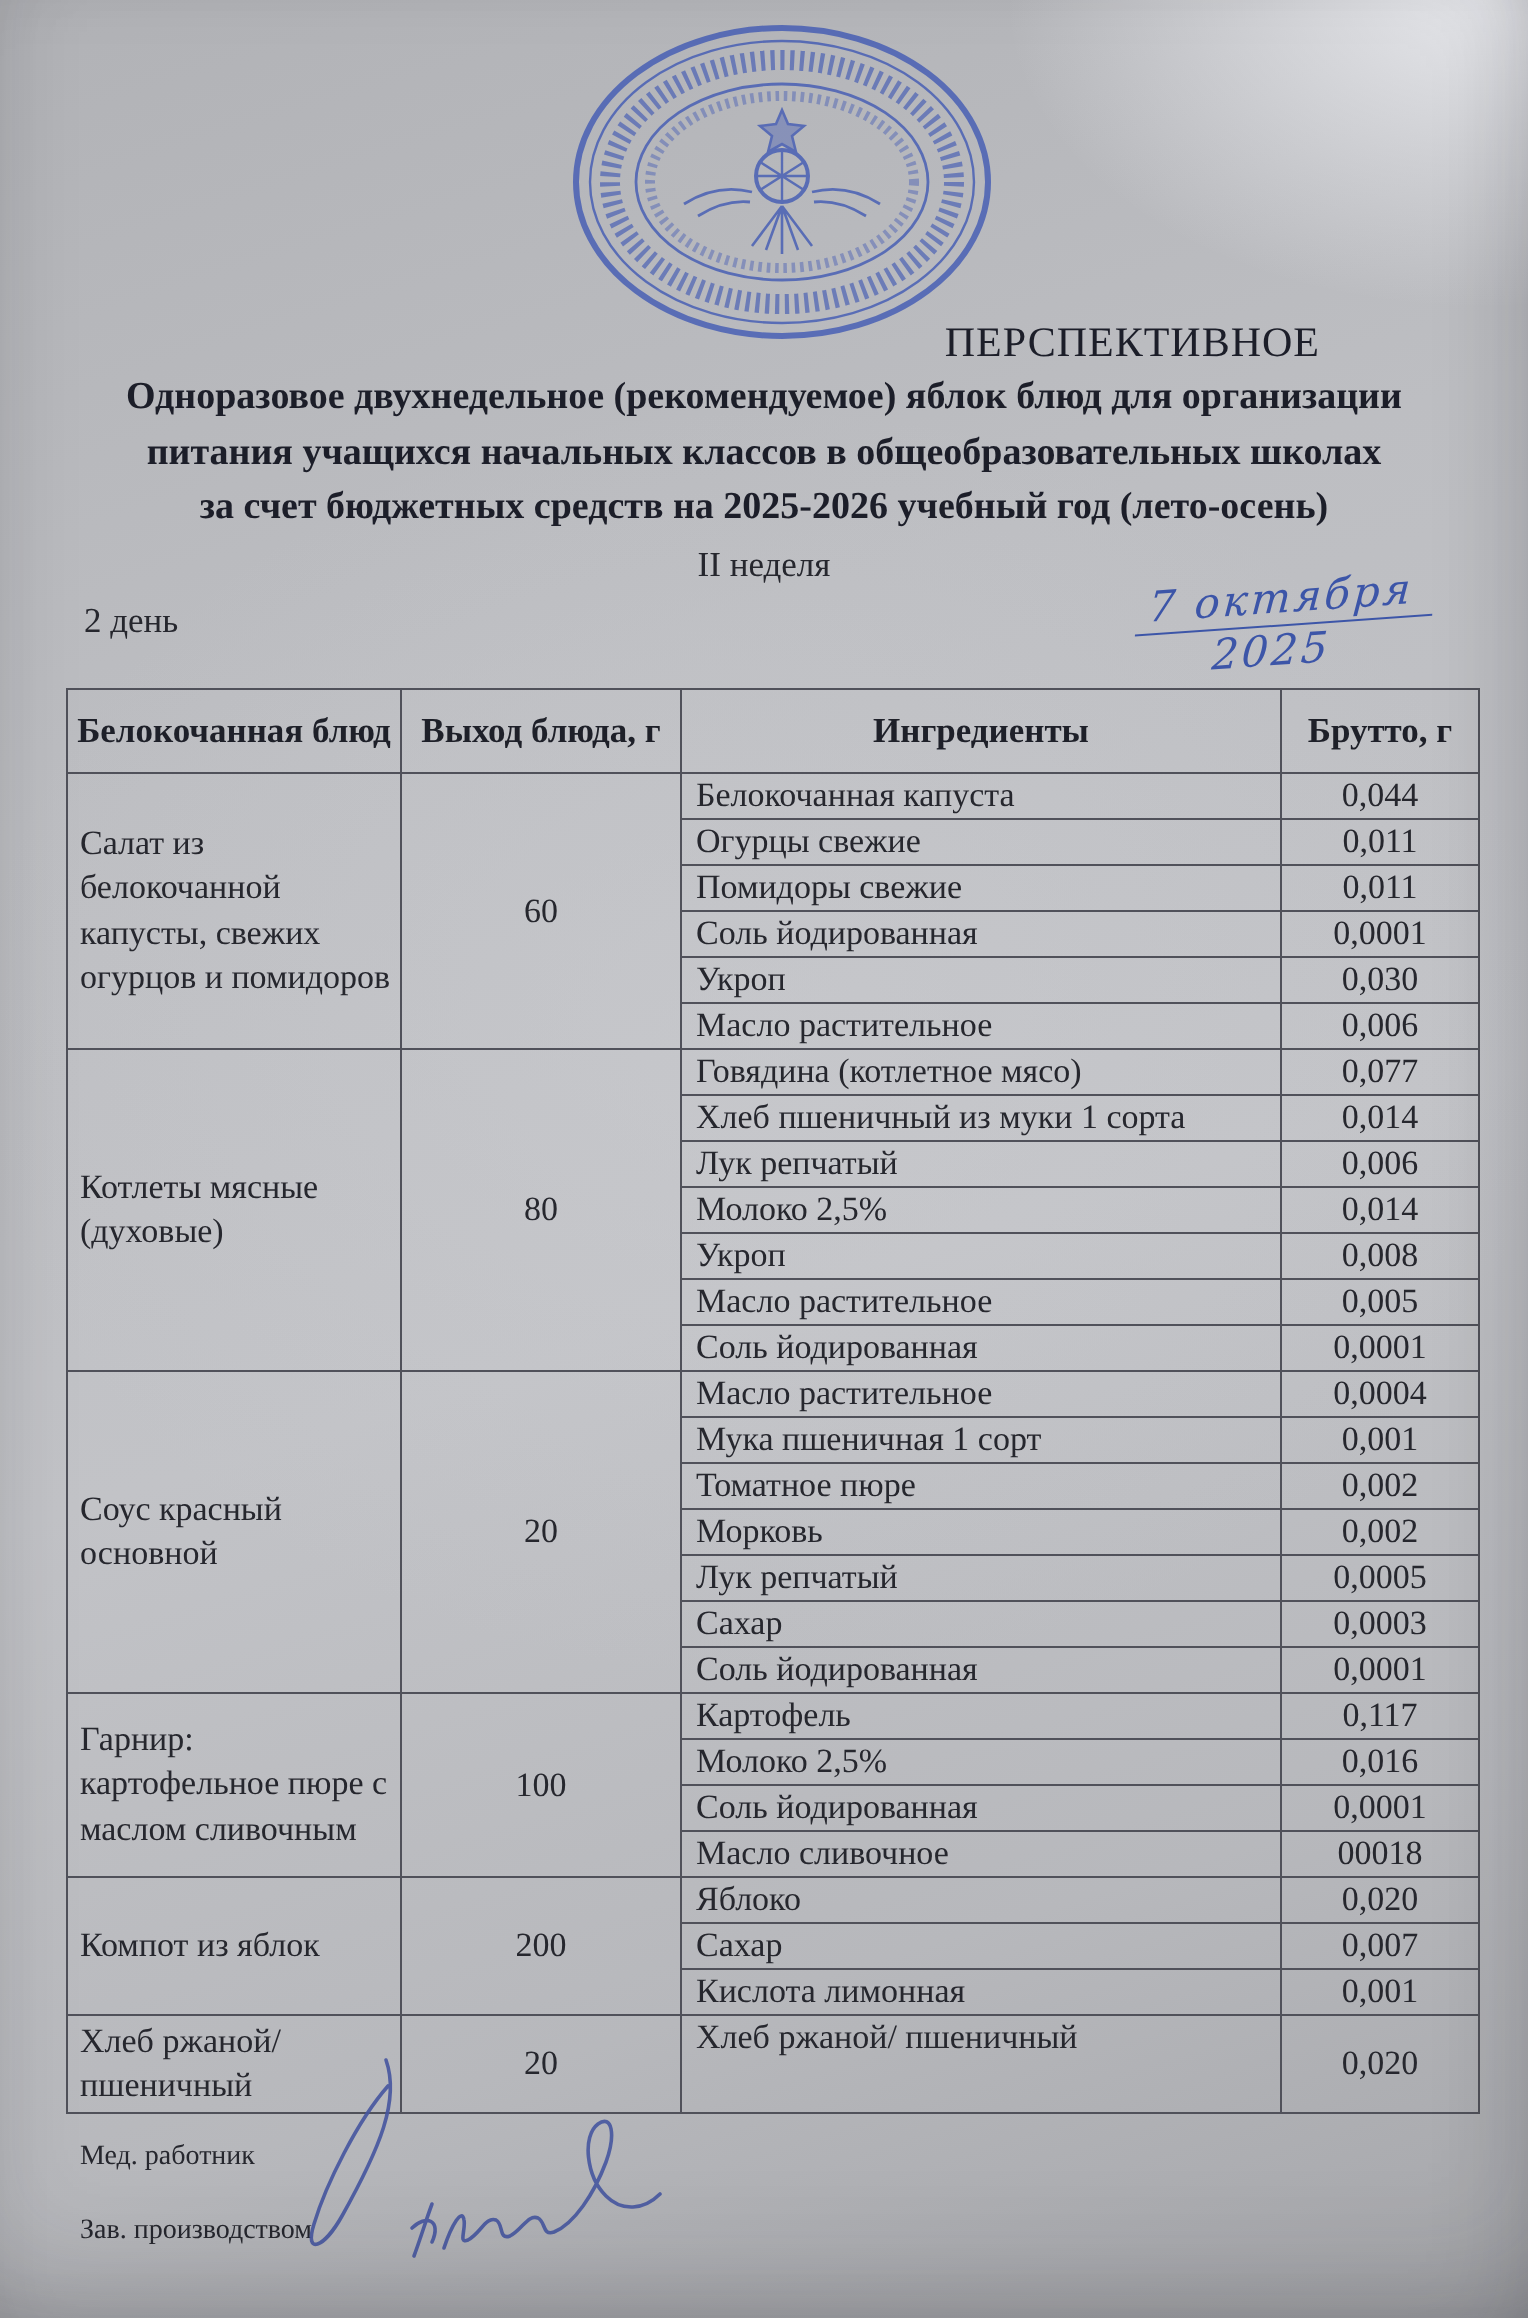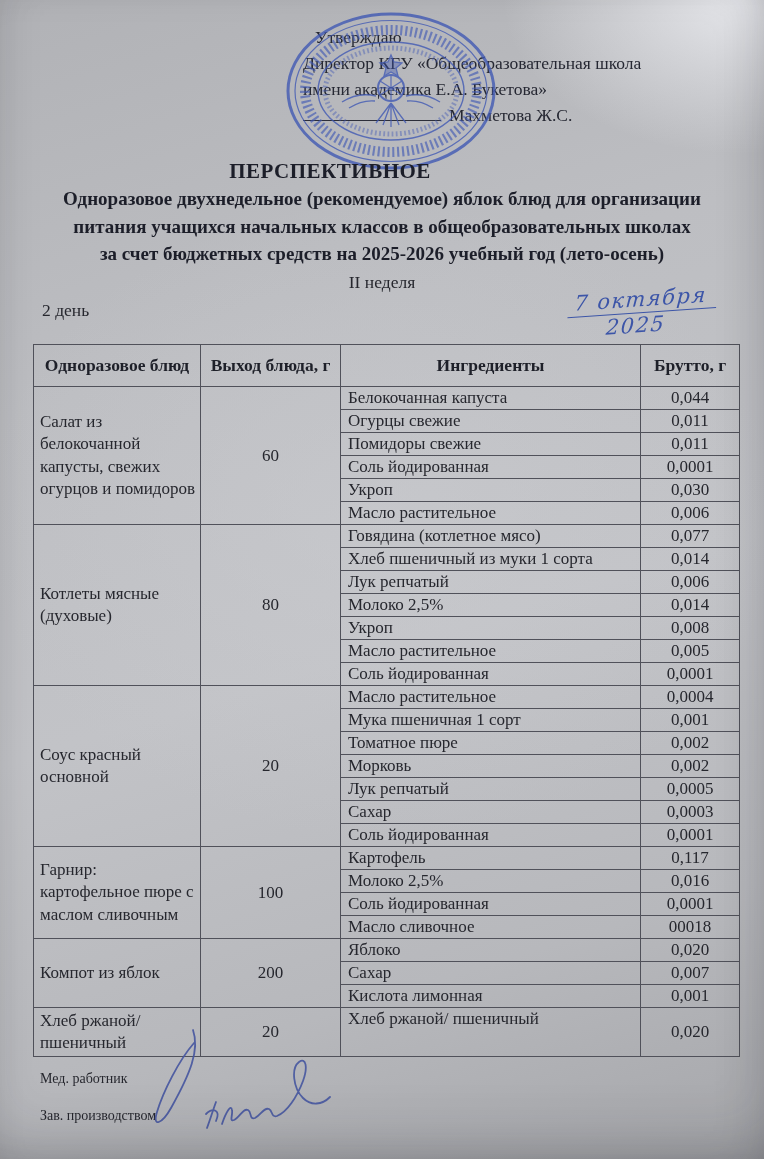--- a/index.html
+++ b/index.html
@@ -15,22 +15,22 @@
     box-shadow:inset 0 -34px 70px -34px rgba(25,25,32,.30),
                inset -26px 0 60px -38px rgba(25,25,32,.22),
                inset 18px 0 50px -40px rgba(25,25,32,.14);}
   
   .approval{position:absolute;left:303px;top:24px;width:445px;font-size:17.5px;line-height:26px;color:#262833;}
   .approval .a1{margin-left:12px;}
   .sig-line{display:inline-block;width:138px;border-bottom:1.6px solid #2c2e3a;height:17px;margin-right:8px;}
   
   .stamp{position:absolute;left:281px;top:6px;pointer-events:none;}
   
-  .title{position:absolute;left:0;top:159px;width:660px;text-align:center;
-    font-weight:bold;font-size:21px;letter-spacing:.5px;color:#1c1e29;}
+  .title{position:absolute;left:0;top:159px;width:660px;text-align:right;
+    font-weight:normal;font-size:21px;letter-spacing:.5px;color:#1c1e29;}
   .subtitle{position:absolute;left:20px;top:185px;width:724px;text-align:center;
     font-weight:bold;font-size:19px;line-height:27.5px;color:#1c1e29;}
   .week{position:absolute;left:0;top:272px;width:764px;text-align:center;font-size:17.5px;}
   .day{position:absolute;left:42px;top:300px;font-size:17.5px;}
   
   .hw-date{position:absolute;right:46px;top:287px;color:#3c55a8;transform:rotate(-4deg);
     font-family:"DejaVu Serif",serif;font-style:italic;font-size:21px;letter-spacing:1.5px;}
   .hw1{border-bottom:1.7px solid #3c55a8;padding:0 10px 1px 6px;transform:skewX(-8deg);}
   .hw2{margin-left:36px;transform:skewX(-8deg);}
   
@@ -48,26 +48,20 @@
   
   .f-med{position:absolute;left:40px;top:1071px;font-size:14px;}
   .f-zav{position:absolute;left:40px;top:1108px;font-size:14px;}
   .sigs{position:absolute;left:0;top:0;pointer-events:none;}
 </style>
 </head>
 <body>
 
 <div class="photo">
 
-  <div class="approval">
-    <div class="a1">Утверждаю</div>
-    <div>Директор КГУ «Общеобразовательная школа</div>
-    <div>имени академика Е.А. Букетова»</div>
-    <div><span class="sig-line"></span><span>Махметова Ж.С.</span></div>
-  </div>
 
   <svg class="stamp" width="220" height="170" viewBox="0 0 220 170">
     <g stroke="#3f58b4" fill="none" opacity="0.78">
       <ellipse cx="110" cy="85" rx="103" ry="77" stroke-width="3"></ellipse>
       <ellipse cx="110" cy="85" rx="96" ry="70.5" stroke-width="1.2"></ellipse>
       <ellipse cx="110" cy="85" rx="86" ry="61" stroke-width="10" stroke-dasharray="2.1 2.8" opacity="0.8"></ellipse>
       <ellipse cx="110" cy="85" rx="73" ry="49" stroke-width="1.4"></ellipse>
       <ellipse cx="110" cy="85" rx="66" ry="43" stroke-width="5" stroke-dasharray="1.8 2.4" opacity="0.55"></ellipse>
       <path d="M110 49 l3 7 8 1 -6 5 2 8 -7 -4 -7 4 2 -8 -6 -5 8 -1 z" stroke-width="1.3" fill="#3f58b4" fill-opacity="0.5"></path>
       <circle cx="110" cy="82" r="13" stroke-width="2"></circle>
@@ -96,21 +90,21 @@
 
   <table class="menu">
     <colgroup>
       <col style="width:167px">
         <col style="width:140px">
         <col style="width:300px">
         <col style="width:99px">
     </colgroup>
     <thead>
         <tr>
-          <th>Одноразовое блюд</th>
+          <th>Белокочанная блюд</th>
           <th>Выход блюда, г</th>
           <th>Ингредиенты</th>
           <th>Брутто, г</th>
         </tr>
       </thead>
     <tbody>
         <tr>
           <td rowspan="6" class="dish">Салат из белокочанной капусты, свежих огурцов и помидоров</td>
           <td rowspan="6" class="out">60</td>
           <td class="ing">Белокочанная капуста</td>

